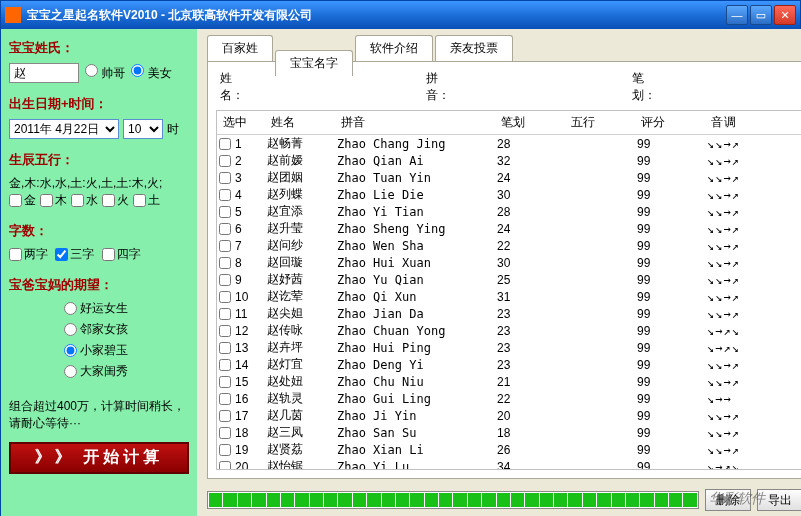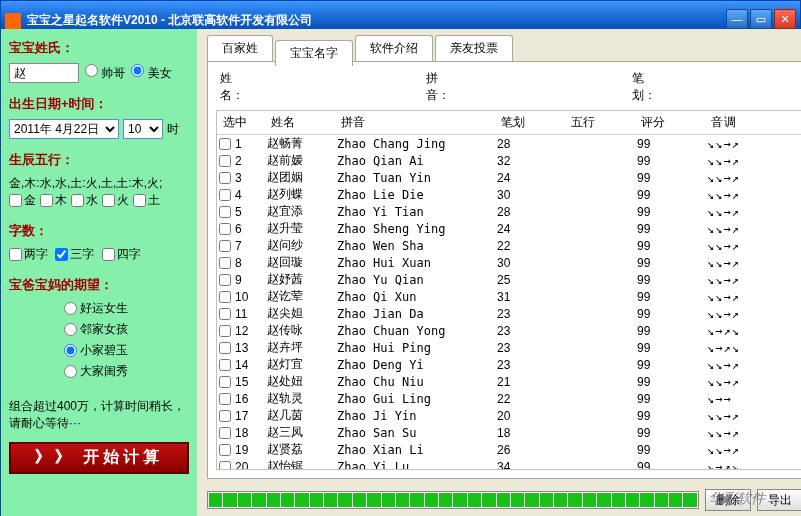--- a/index.html
+++ b/index.html
@@ -1,20 +1,20 @@
 <!DOCTYPE html>
 <html><head>
 <meta charset="utf-8">
 <style>
 * { margin: 0; padding: 0; box-sizing: border-box; font-family: "Microsoft YaHei", "SimSun", sans-serif; }
 body { background: #f0f0f0; width: 801px; height: 516px; overflow: hidden; position: relative; }
 
 .window { width: 801px; height: 516px; border: 1px solid #0046a8; background: #fff; }
 
-.titlebar { height: 28px; background: linear-gradient(to bottom, #3d95ff 0%, #1c6fd8 50%, #0a4fb8 100%); display: flex; align-items: flex-end; padding: 0 4px; color: #fff; font-size: 12px; }
+.titlebar { height: 28px; background: linear-gradient(to bottom, #3d95ff 0%, #1c6fd8 50%, #0a4fb8 100%); display: flex; align-items: center; padding: 0 4px; color: #fff; font-size: 12px; }
 .titlebar .icon { width: 16px; height: 16px; background: #ff6600; margin-right: 6px; }
 .titlebar .title { flex: 1; font-weight: bold; }
 .winbtns { display: flex; gap: 2px; }
 .winbtn { width: 22px; height: 20px; background: linear-gradient(to bottom,#5ba8ff,#2a6ec4); border: 1px solid #1a4a8a; border-radius: 2px; display: flex; align-items: center; justify-content: center; color: #fff; font-size: 11px; cursor: pointer; }
 .winbtn.close { background: linear-gradient(to bottom,#ff6a5a,#d43a28); border-color: #a02010; }
 
 .body { display: flex; height: 488px; }
 
 .sidebar { width: 202px; background: #86efac; padding: 10px 8px; color: #000; font-size: 12px; }
 .sidebar .group-title { color: #a00000; font-weight: bold; margin-top: 12px; margin-bottom: 6px; font-size: 13px; }
@@ -28,21 +28,21 @@
 .chk-row input { width: 13px; height: 13px; }
 .date-row { display: flex; align-items: center; gap: 4px; }
 .date-sel { height: 20px; border: 1px solid #5a8ed0; background: #fff; font-size: 12px; }
 .hint { color: #000; font-size: 12px; margin-top: 18px; line-height: 1.4; }
 .start-btn { width: 180px; height: 32px; margin-top: 10px; background: linear-gradient(to bottom,#c01010,#8a0000); color: #fff; border: 2px solid #600000; font-size: 16px; font-weight: bold; cursor: pointer; letter-spacing: 4px; }
 .wuxing-text { font-size: 12px; color: #000; }
 
 .main { flex: 1; background: #ece9d8; display: flex; flex-direction: column; }
 .tabs { display: flex; padding: 6px 10px 0 10px; background: #ece9d8; font-size: 12px; }
 .tab { padding: 4px 14px; border: 1px solid #aca899; border-bottom: none; background: #ffffff; margin-right: 2px; cursor: pointer; border-radius: 3px 3px 0 0; }
-.tab.active { background: #fff; position: relative; top: 5px; }
+.tab.active { background: #fff; position: relative; top: 15px; }
 .panel { flex: 1; margin: 0 10px 6px 10px; background: #fff; border: 1px solid #aca899; padding: 8px; display: flex; flex-direction: column; overflow: hidden; }
 .filter-row { display: flex; font-size: 12px; margin-bottom: 6px; padding: 0 4px; gap: 39px; }
 .filter-row .lbl { margin-right: 4px; }
 .filter-row .slot { display: inline-block; min-width: 100px; }
 .grid-wrap { flex: 1; border: 1px solid #c0c0c0; overflow: hidden; position: relative; background: #fff; }
 .grid-head { display: flex; font-size: 12px; border-bottom: 1px solid #d0d0d0; background: #fff; }
 .grid-head div { padding: 3px 6px; }
 .grid-body { overflow-y: scroll; height: 348px; font-size: 12px;}
 .row { display: flex; align-items: center; height: 17px; padding: 0 2px; }
 .row input[type=checkbox]{ width:12px; height:12px; margin-right:4px;}

